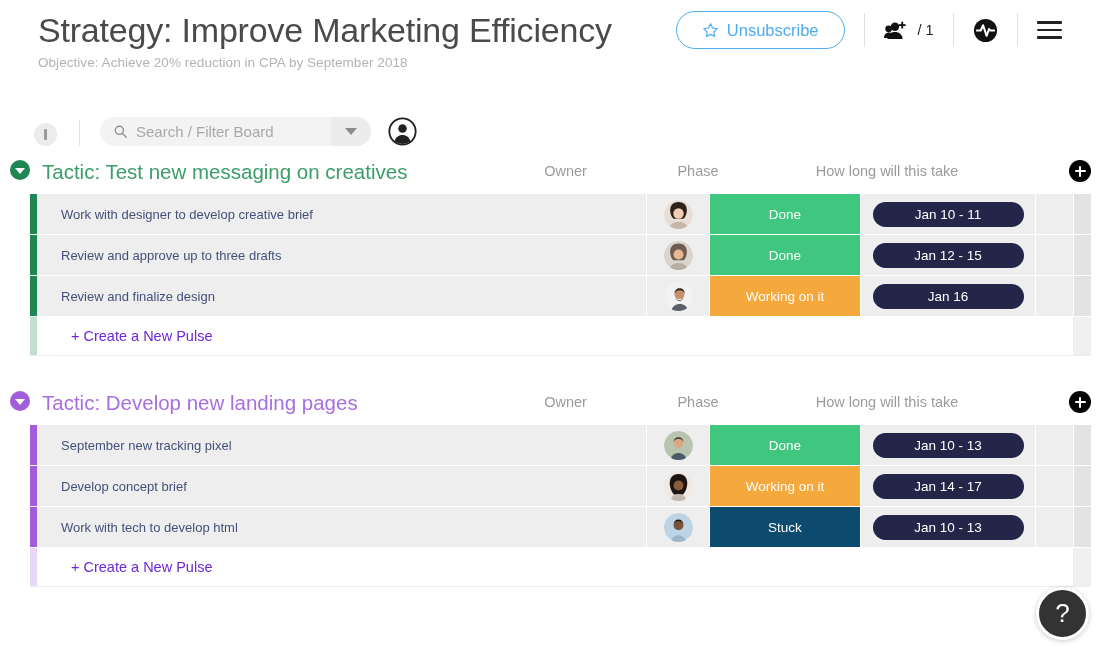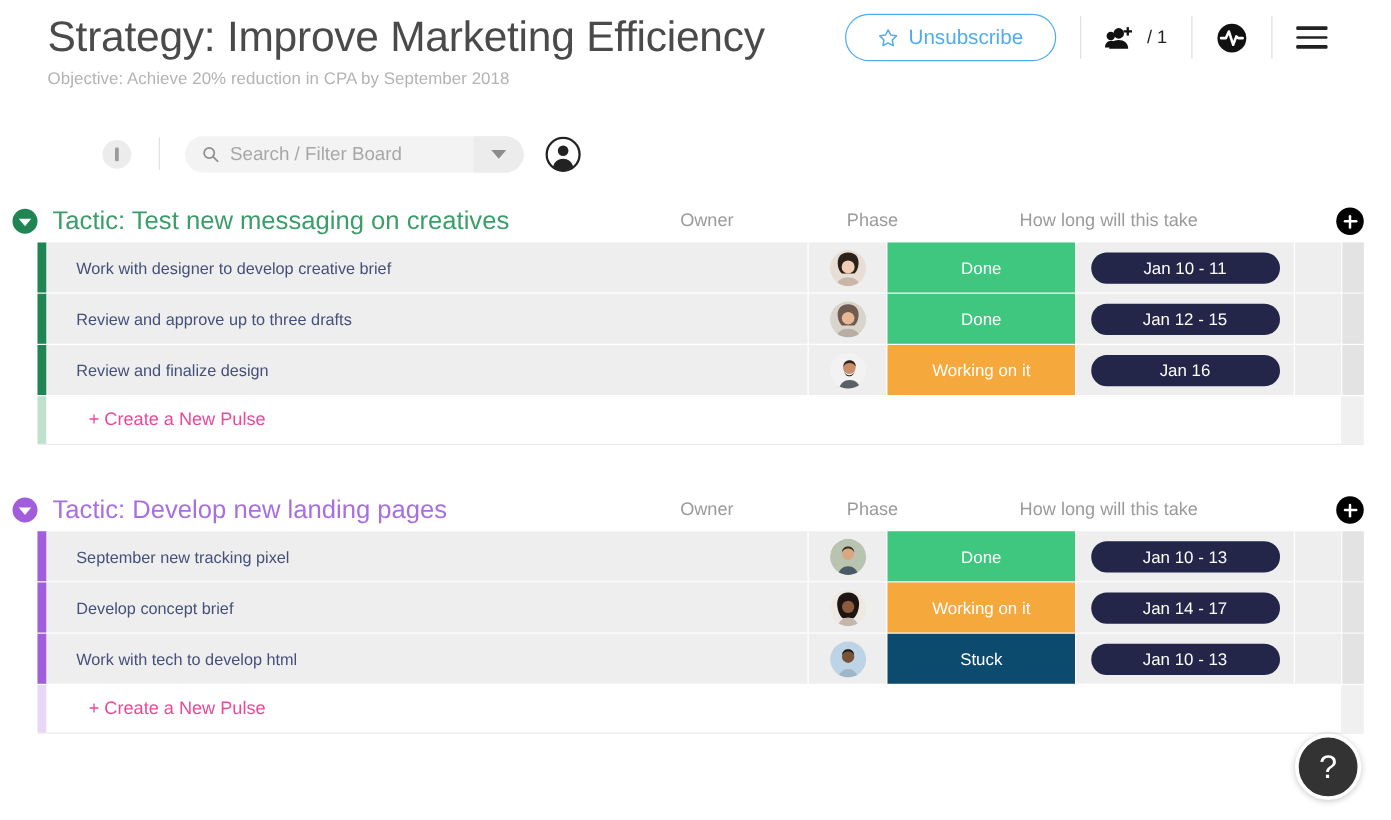--- a/index.html
+++ b/index.html
@@ -77,25 +77,24 @@
     width: 25px; height: 18px;
     display: flex; flex-direction: column;
     justify-content: space-between;
     cursor: pointer;
   }
   .hamburger span { display: block; height: 2.6px; background: #222; border-radius: 1px; }
 
   
   .toolbar {
     display: flex;
-    align-items: center;
+    align-items: flex-end;
     padding: 0 0 0 34px;
     height: 46px;
     margin-top: 8px;
-    margin-left: 48px;
   }
   .filter-circle {
     width: 23px; height: 23px;
     border-radius: 50%;
     background: #ececec;
     display: flex; align-items: center; justify-content: center;
     cursor: pointer;
   }
   .filter-circle i {
     display: block;
@@ -150,21 +149,21 @@
   }
 
   
   .board { padding: 0 0 0 0; }
 
   .group { margin-top: 35px; }
   .group:first-child { margin-top: 14px; }
 
   .group-header {
     display: flex;
-    align-items: center;
+    align-items: flex-start;
     height: 34px;
     padding-left: 10px;
   }
   .collapse-icon {
     width: 20px; height: 20px;
     border-radius: 50%;
     display: flex; align-items: center; justify-content: center;
     flex: 0 0 auto;
     cursor: pointer;
   }
@@ -292,21 +291,21 @@
     background: #ffffff;
     border-bottom: 1px solid #ececec;
   }
   .new-pulse-bar { width: 7px; flex: 0 0 auto; opacity: .45; }
   .new-pulse-text {
     flex: 1 1 auto;
     display: flex;
     align-items: center;
     padding-left: 34px;
     font-size: 14.5px;
-    color: #ec4899;
+    color: #6d28d9;
     border-right: 1px solid #ececec;
     cursor: pointer;
     white-space: nowrap;
   }
   .new-pulse-tail { width: 17px; flex: 0 0 auto; background: #f0f0f0; }
 
   
   .help-btn {
     position: absolute;
     right: 24px;

